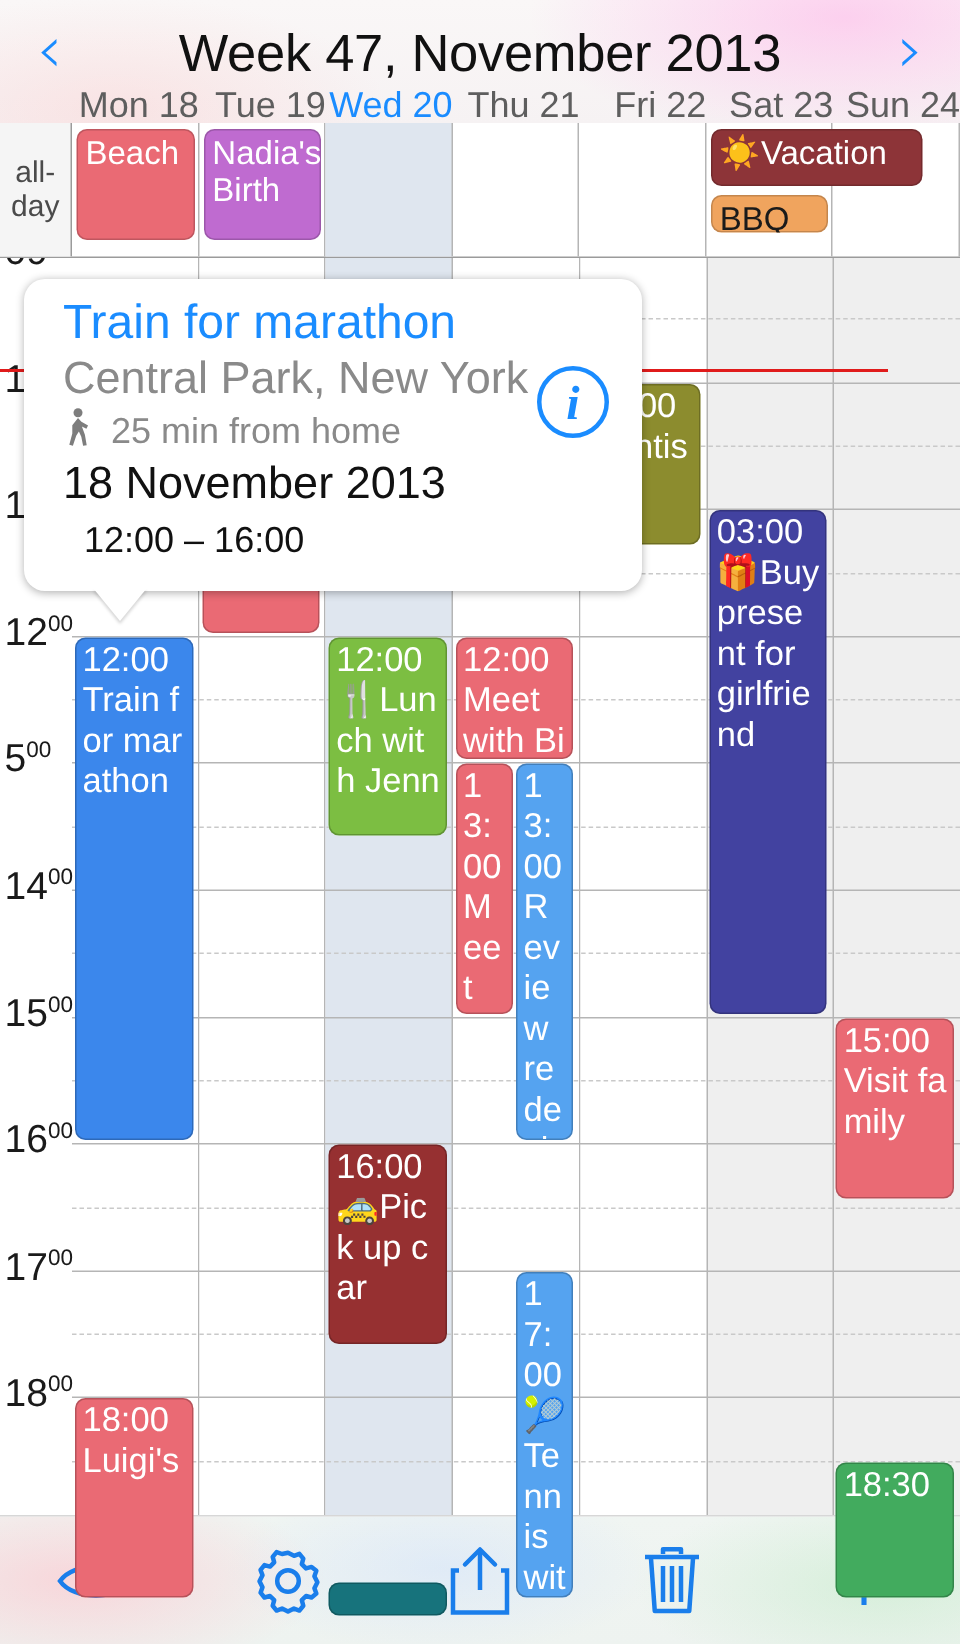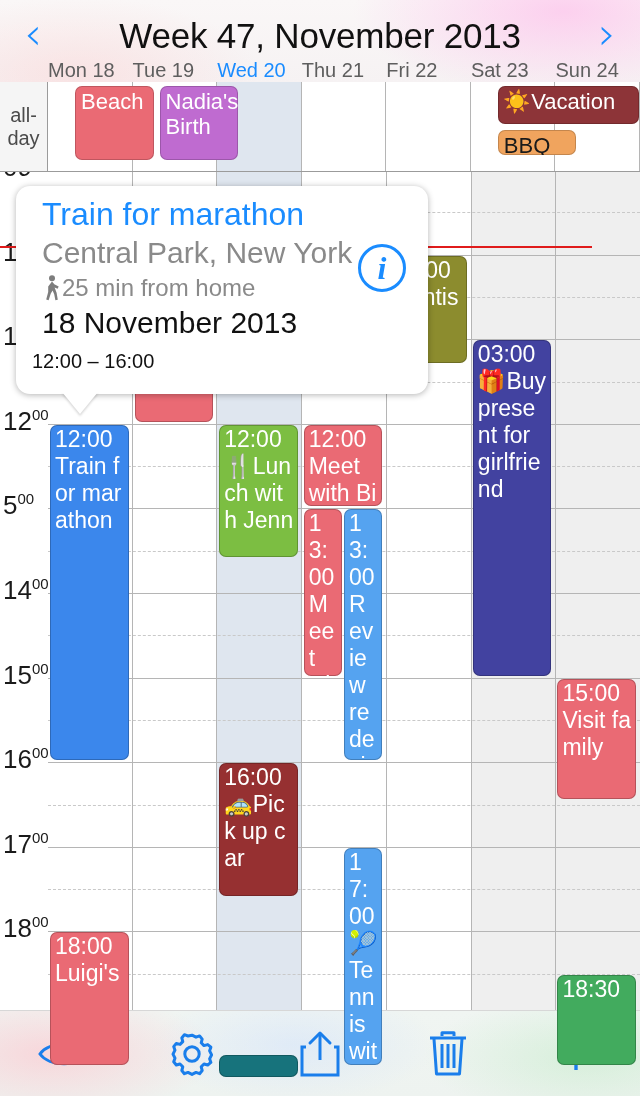--- a/index.html
+++ b/index.html
@@ -29,21 +29,21 @@
     position: absolute; left: 60px; top: 13px; width: 520px; height: 46px;
     text-align: center; font-size: 35px; line-height: 46px; color: #111;
     letter-spacing: -0.2px; white-space: nowrap;
   }
   .daybar {
     position: absolute; left: 0; top: 59px; width: 640px; height: 23px;
     display: flex;
   }
   .daybar .spacer { width: 48px; flex: 0 0 48px; }
   .daybar .dcell {
-    flex: 1 1 0; text-align: left; font-size: 20px; line-height: 23px;
+    flex: 1 1 0; text-align: right; font-size: 24px; line-height: 23px;
     color: #5e5e5e; white-space: nowrap;
   }
   .daybar .dcell.today { color: #1a8cff; }
 
   
   .allday {
     position: absolute; left: 0; top: 82px; width: 640px; height: 90px;
     background: #ffffff; border-bottom: 1px solid #9b9b9b;
   }
   .allday-label {
@@ -60,21 +60,20 @@
     flex: 1 1 0; height: 100%; border-right: 1px solid #b5b5b5; position: relative;
   }
   .allday-col.today { background: #dfe6ef; }
   .allday-col:last-child { border-right: none; }
 
   .ad-ev {
     position: absolute; border-radius: 7px; color: #fff;
     font-size: 22px; line-height: 25px; padding: 3px 5px 0 6px;
     overflow: hidden; cursor: pointer;
     box-shadow: 0 0 0 1px rgba(0,0,0,0.18) inset;
-    margin-left: 24px;
   }
 
   
   .grid {
     position: absolute; left: 0; top: 172px; width: 640px; height: 838px;
     overflow: hidden; background: #fff;
   }
   .gutter {
     position: absolute; left: 0; top: 0; width: 48px; height: 838px;
     background: #fff; z-index: 6;
@@ -127,28 +126,28 @@
   .pop-title {
     position: absolute; left: 26px; top: 8px; font-size: 32px; line-height: 40px;
     color: #1a8cff; white-space: nowrap;
   }
   .pop-loc {
     position: absolute; left: 26px; top: 48px; font-size: 30px; line-height: 38px;
     color: #8a8a8a; white-space: nowrap;
   }
   .pop-travel {
     position: absolute; left: 26px; top: 86px; font-size: 24px; line-height: 32px;
-    color: #8a8a8a; white-space: nowrap; display: flex; align-items: center; gap: 0;
+    color: #8a8a8a; white-space: nowrap; display: flex; gap: 12px;
   }
   .pop-date {
     position: absolute; left: 26px; top: 118px; font-size: 30px; line-height: 38px;
     color: #111; white-space: nowrap;
   }
   .pop-time {
-    position: absolute; left: 16px; top: 156px; font-size: 20px; line-height: 38px;
+    position: absolute; left: 40px; top: 156px; font-size: 24px; line-height: 38px;
     color: #111; white-space: nowrap;
   }
   .pop-info {
     position: absolute; right: 22px; top: 58px; width: 48px; height: 48px;
     border: 3px solid #1a8cff; border-radius: 50%; cursor: pointer;
     color: #1a8cff; font-size: 32px; line-height: 42px; text-align: center;
     font-family: "Liberation Serif", serif; font-weight: bold; font-style: italic;
   }
 
   

